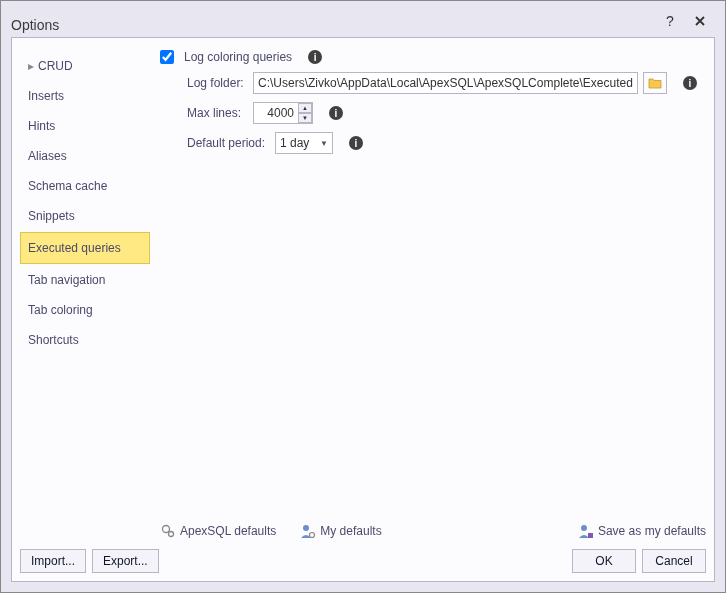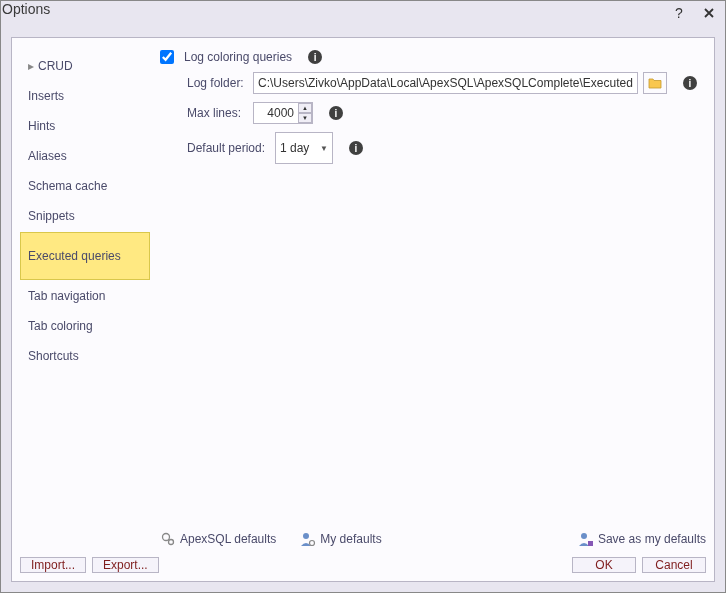--- a/index.html
+++ b/index.html
@@ -16,22 +16,22 @@
       width: 726px;
       height: 593px;
       background: #e8e6f0;
       border: 1px solid #888;
       display: flex;
       flex-direction: column;
     }
     .titlebar {
       height: 32px;
       display: flex;
-      align-items: flex-start;
-      padding: 0 1px;
+      align-items: flex-end;
+      padding: 0 10px;
       color: #3a3a3a;
       font-size: 14px;
     }
     .titlebar-title { flex: 1; }
     .titlebar-btn {
       width: 30px; height: 24px;
       display: flex; align-items: center; justify-content: center;
       cursor: pointer;
       font-size: 14px;
       color: #333;
@@ -58,21 +58,21 @@
     }
     .sidebar-item {
       padding: 7px 8px;
       color: #4a4a6a;
       cursor: pointer;
       margin-bottom: 2px;
     }
     .sidebar-item.selected {
       background: #ffe982;
       border: 1px solid #d9c74b;
-      padding: 16px 7px;
+      padding: 8px 7px;
     }
     .sidebar-item .tri {
       display: inline-block;
       width: 10px;
       color: #888;
     }
     .pane {
       flex: 1;
       padding-top: 4px;
     }
@@ -126,21 +126,21 @@
       font-size: 6px;
       line-height: 8px;
       display: flex;
       align-items: center;
       justify-content: center;
       cursor: pointer;
     }
     .combo {
       border: 1px solid #b8b5c5;
       background: #fff;
-      height: 32px;
+      height: 22px;
       width: 58px;
       padding: 2px 4px;
       position: relative;
       display: flex;
       align-items: center;
       cursor: pointer;
     }
     .combo .dd {
       position: absolute;
       right: 4px;
@@ -187,26 +187,26 @@
     .defaults-row .spacer { flex: 1; }
     .buttons-row {
       display: flex;
       align-items: center;
       gap: 6px;
     }
     .buttons-row .spacer { flex: 1; }
     .btn {
       border: 1px solid #b8b5c5;
       background: #f5f3fa;
-      height: 16px;
+      height: 24px;
       min-width: 64px;
       padding: 0 10px;
       font-family: inherit;
       font-size: 12px;
-      color: #7f1d1d;
+      color: #0f172a;
       cursor: pointer;
     }
     .icon-svg { display: block; }
   </style>
 </head>
 <body>
 
 <div class="window">
   <div class="titlebar">
     <span class="titlebar-title">Options</span>

